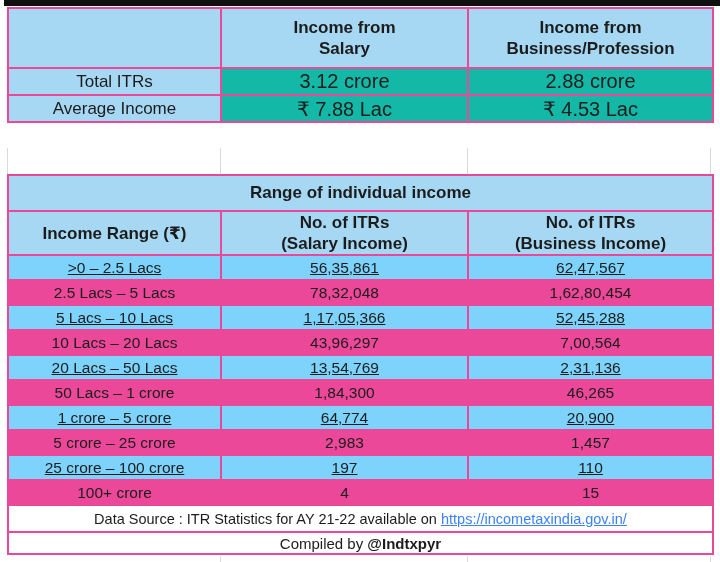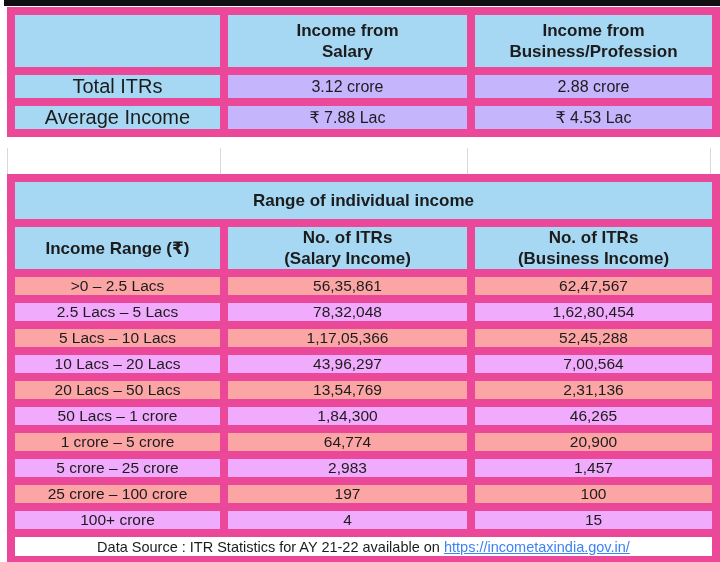--- a/index.html
+++ b/index.html
@@ -21,40 +21,40 @@
     table-layout: fixed;
     width: 705px;
     left: 7px;
   }
   #summary-table { top: 7px; }
   #range-table   { top: 174px; }
   col.c1 { width: 213px; }
   col.c2 { width: 247px; }
   col.c3 { width: 245px; }
   td, th {
-    border: 8px solid #ec4899;
+    border: 2px solid #ec4899;
     text-align: center;
     vertical-align: middle;
     padding: 0 3px;
     font-weight: normal;
   }
   .blue   { background: #a6d8f4; }
-  .stripe { background: #f0abfc; }
-  .white  { background: #fca5a5; }
+  .stripe { background: #ec4899; }
+  .white  { background: #7dd3fc; text-decoration: underline; }
 
   
   #summary-table tr.hdr    { height: 60px; }
   #summary-table tr.datarow{ height: 27px; }
   #summary-table .hdr th   { font-weight: bold; font-size: 17px; }
   #summary-table .hdr .line{ line-height: 21px; }
-  #summary-table .lbl      { font-size: 20px; margin-top: 26px; }
-  #summary-table .val      { font-size: 16px; background: #c4b5fd; }
+  #summary-table .lbl      { font-size: 17px; margin-top: 26px; }
+  #summary-table .val      { font-size: 20px; background: #14b8a6; }
 
   
-  #range-table tr.title   { height: 45px; }
+  #range-table tr.title   { height: 36px; }
   #range-table tr.hdr     { height: 43px; }
   #range-table tr.datarow { height: 25px; }
   #range-table tr.srcrow  { height: 27px; }
   #range-table tr.cmprow  { height: 22px; }
   #range-table .title th  { font-weight: bold; font-size: 17px; }
   #range-table .hdr th    { font-weight: bold; font-size: 17px; }
   #range-table .hdr .line { line-height: 21px; }
   #range-table td.cell    { font-size: 15.5px; }
   #range-table .srcrow td { font-size: 14.5px; }
   #range-table .cmprow td { font-size: 15px; }
@@ -177,21 +177,21 @@
       <td class="cell">20,900</td>
     </tr>
     <tr class="datarow">
       <td class="cell stripe">5 crore – 25 crore</td>
       <td class="cell stripe">2,983</td>
       <td class="cell stripe">1,457</td>
     </tr>
     <tr class="datarow white">
       <td class="cell">25 crore – 100 crore</td>
       <td class="cell">197</td>
-      <td class="cell">100</td>
+      <td class="cell">110</td>
     </tr>
     <tr class="datarow">
       <td class="cell stripe">100+ crore</td>
       <td class="cell stripe">4</td>
       <td class="cell stripe">15</td>
     </tr>
     <tr class="srcrow">
       <td colspan="3">
         <span>Data Source : ITR Statistics for AY 21-22 available on</span>
         <a class="src-link">https://incometaxindia.gov.in/</a>

